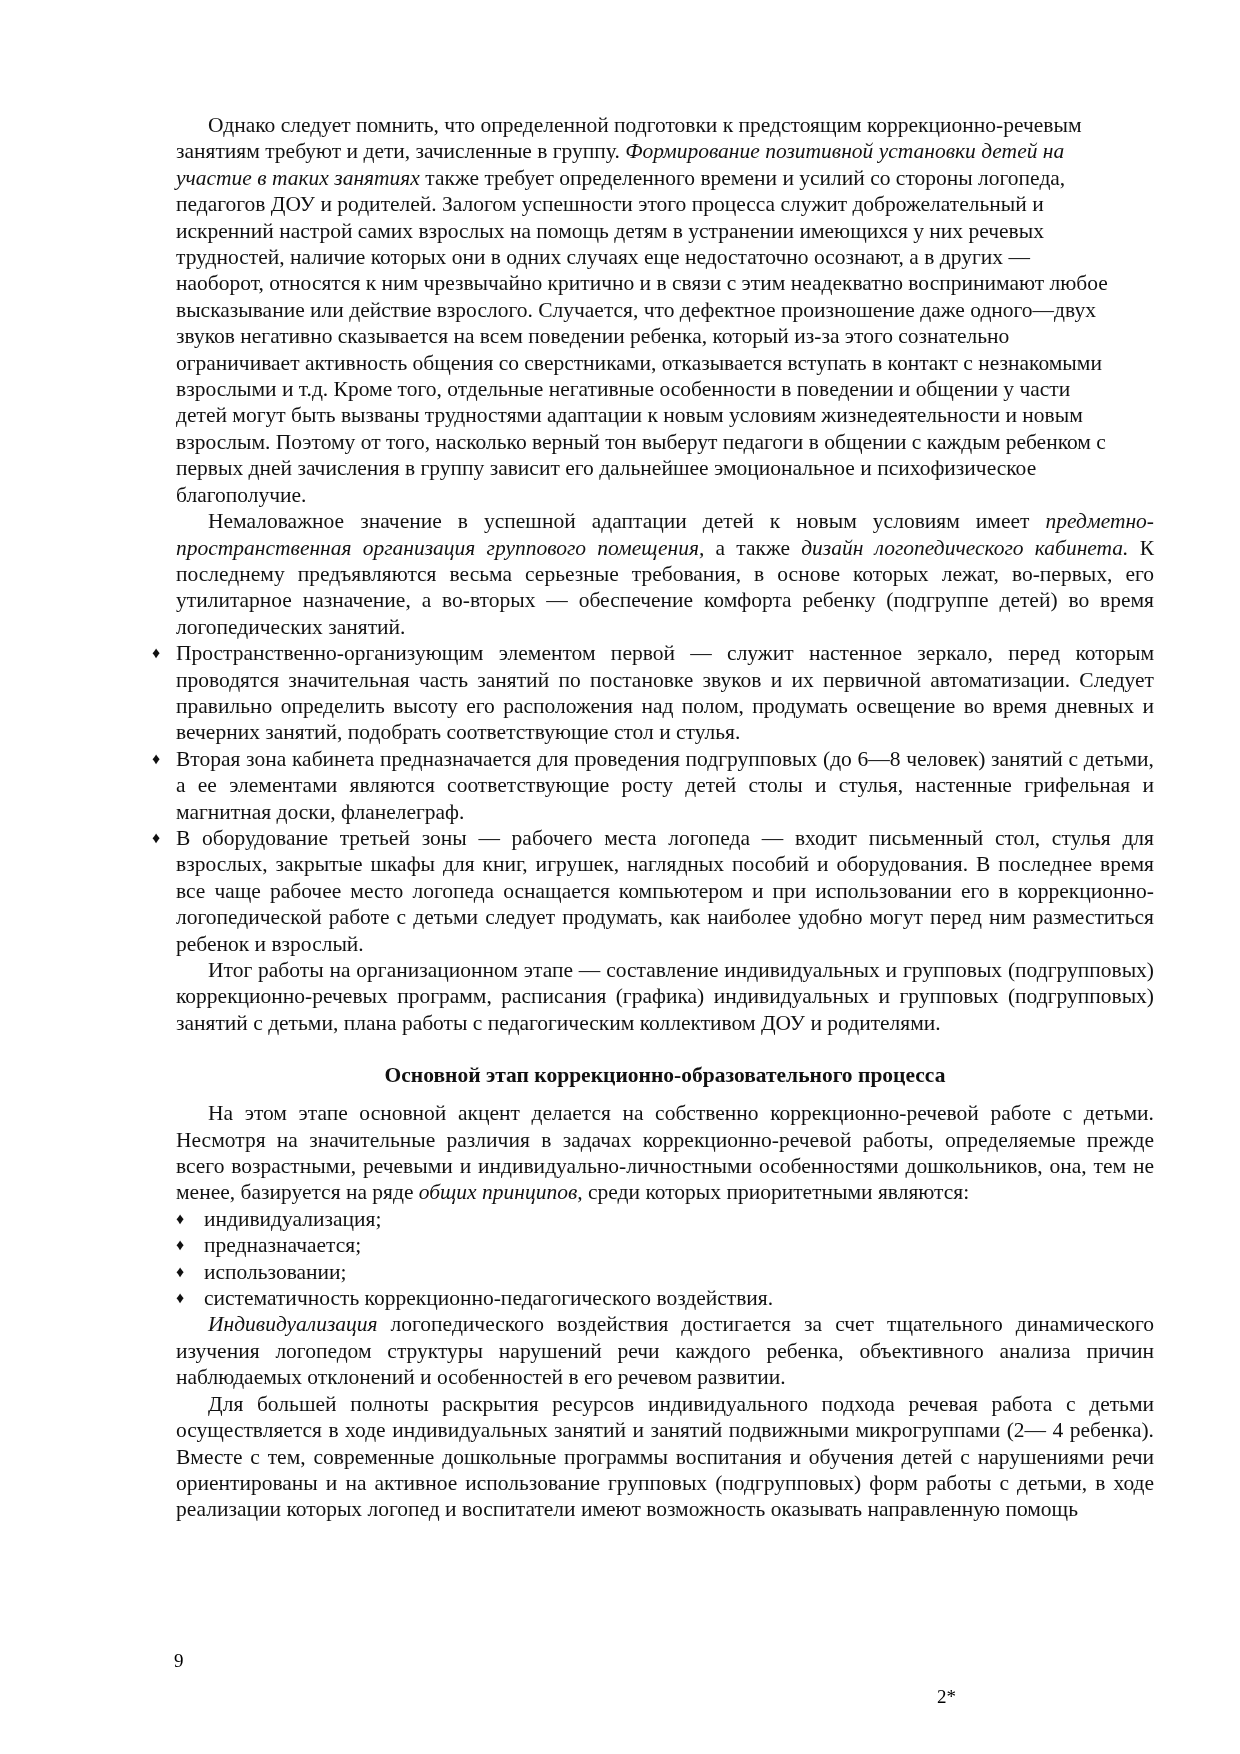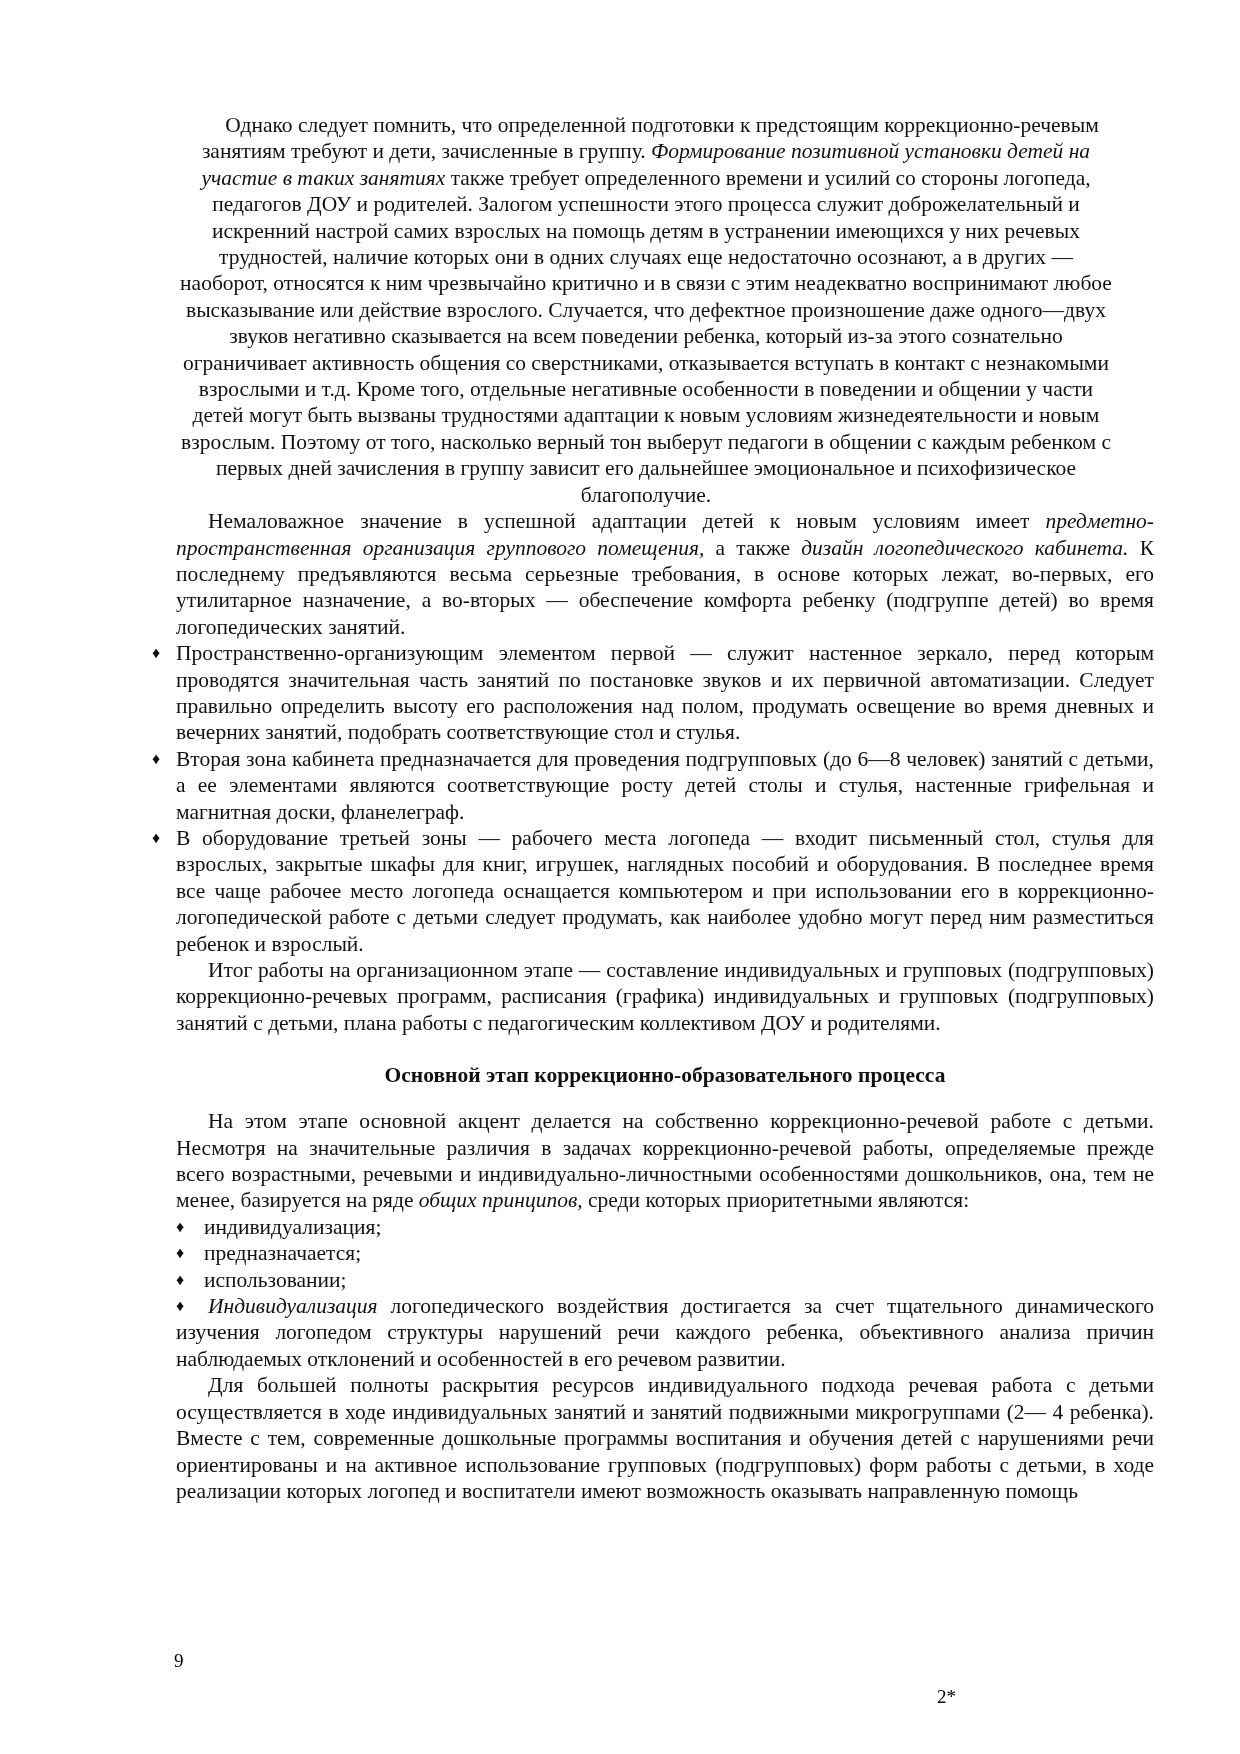--- a/index.html
+++ b/index.html
@@ -1,29 +1,29 @@
 <!DOCTYPE html>
 <html><head>
 <meta charset="utf-8">
 <style>
   html, body { margin:0; padding:0; background:#fff; }
   body { width:1240px; height:1754px; position:relative; overflow:hidden; }
   .page { position:absolute; left:176px; top:112px; width:978px;
     font-family:"Liberation Serif", "DejaVu Serif", serif; font-size:21.5px; line-height:26.4px; color:#111; }
   p { margin:0; text-align:justify; }
   .ind { text-indent:32px; }
-  .first { text-align:center; }
+  .first { text-align:left; }
   .first-wrap { width:940px; }
   em { font-style:italic; }
   ul { list-style:none; margin:0; padding:0; }
   li { position:relative; text-align:justify; }
   li .bul { position:absolute; left:-24px; top:0; font-size:16px; }
   .plain li .bul { left:0; }
   .plain li { padding-left:28px; text-align:left; }
-  h2 { font-size:21.5px; font-weight:bold; text-align:center; margin:26px 0 20px 0; line-height:26px; }
+  h2 { font-size:21.5px; font-weight:bold; text-align:center; margin:26px 0 12px 0; line-height:26px; }
   .pnum { position:absolute; left:174px; top:1650px; font-family:"Liberation Serif", serif; font-size:19px; }
   .sig { position:absolute; left:937px; top:1686px; font-family:"Liberation Serif", serif; font-size:19px; }
 </style>
 </head>
 <body>
 
 <div class="page">
   <p class="ind first first-wrap"><span>Однако следует помнить, что определенной подготовки к предстоящим коррекционно-речевым занятиям требуют и дети, зачисленные в группу. </span><em>Формирование позитивной установки детей на участие в таких занятиях</em><span> также требует определенного времени и усилий со стороны логопеда, педагогов ДОУ и родителей. Залогом успешности этого процесса служит доброжелательный и искренний настрой самих взрослых на помощь детям в устранении имеющихся у них речевых трудностей, наличие которых они в одних случаях еще недостаточно осознают, а в других — наоборот, относятся к ним чрезвычайно критично и в связи с этим неадекватно воспринимают любое высказывание или действие взрослого. Случается, что дефектное произношение даже одного—двух звуков негативно сказывается на всем поведении ребенка, который из-за этого сознательно ограничивает активность общения со сверстниками, отказывается вступать в контакт с незнакомыми взрослыми и т.д. Кроме того, отдельные негативные особенности в поведении и общении у части детей могут быть вызваны трудностями адаптации к новым условиям жизнедеятельности и новым взрослым. Поэтому от того, насколько верный тон выберут педагоги в общении с каждым ребенком с первых дней зачисления в группу зависит его дальнейшее эмоциональное и психофизическое благополучие.</span></p>
 
   <p class="ind"><span>Немаловажное значение в успешной адаптации детей к новым условиям имеет </span><em>предметно-пространственная организация группового помещения,</em><span> а также </span><em>дизайн логопедического кабинета.</em><span> К последнему предъявляются весьма серьезные требования, в основе которых лежат, во-первых, его утилитарное назначение, а во-вторых — обеспечение комфорта ребенку (подгруппе детей) во время логопедических занятий.</span></p>
@@ -38,21 +38,21 @@
   <p class="ind">Итог работы на организационном этапе — составление индивидуальных и групповых (подгрупповых) коррекционно-речевых программ, расписания (графика) индивидуальных и групповых (подгрупповых) занятий с детьми, плана работы с педагогическим коллективом ДОУ и родителями.</p>
 
   <h2>Основной этап коррекционно-образовательного процесса</h2>
 
   <p class="ind"><span>На этом этапе основной акцент делается на собственно коррекционно-речевой работе с детьми. Несмотря на значительные различия в задачах коррекционно-речевой работы, определяемые прежде всего возрастными, речевыми и индивидуально-личностными особенностями дошкольников, она, тем не менее, базируется на ряде </span><em>общих принципов,</em><span> среди которых приоритетными являются:</span></p>
 
   <ul class="plain">
     <li><span class="bul">♦</span><span>индивидуализация;</span></li>
     <li><span class="bul">♦</span><span>предназначается;</span></li>
     <li><span class="bul">♦</span><span>использовании;</span></li>
-    <li><span class="bul">♦</span></li>
+    <li><span class="bul">♦</span><span>систематичность коррекционно-педагогического воздействия.</span></li>
   </ul>
 
   <p class="ind"><em>Индивидуализация</em><span> логопедического воздействия достигается за счет тщательного динамического изучения логопедом структуры нарушений речи каждого ребенка, объективного анализа причин наблюдаемых отклонений и особенностей в его речевом развитии.</span></p>
 
   <p class="ind">Для большей полноты раскрытия ресурсов индивидуального подхода речевая работа с детьми осуществляется в ходе индивидуальных занятий и занятий подвижными микрогруппами (2— 4 ребенка). Вместе с тем, современные дошкольные программы воспитания и обучения детей с нарушениями речи ориентированы и на активное использование групповых (подгрупповых) форм работы с детьми, в ходе реализации которых логопед и воспитатели имеют возможность оказывать направленную помощь</p>
 </div>
 
 <div class="pnum">9</div>
 <div class="sig">2*</div>
 

